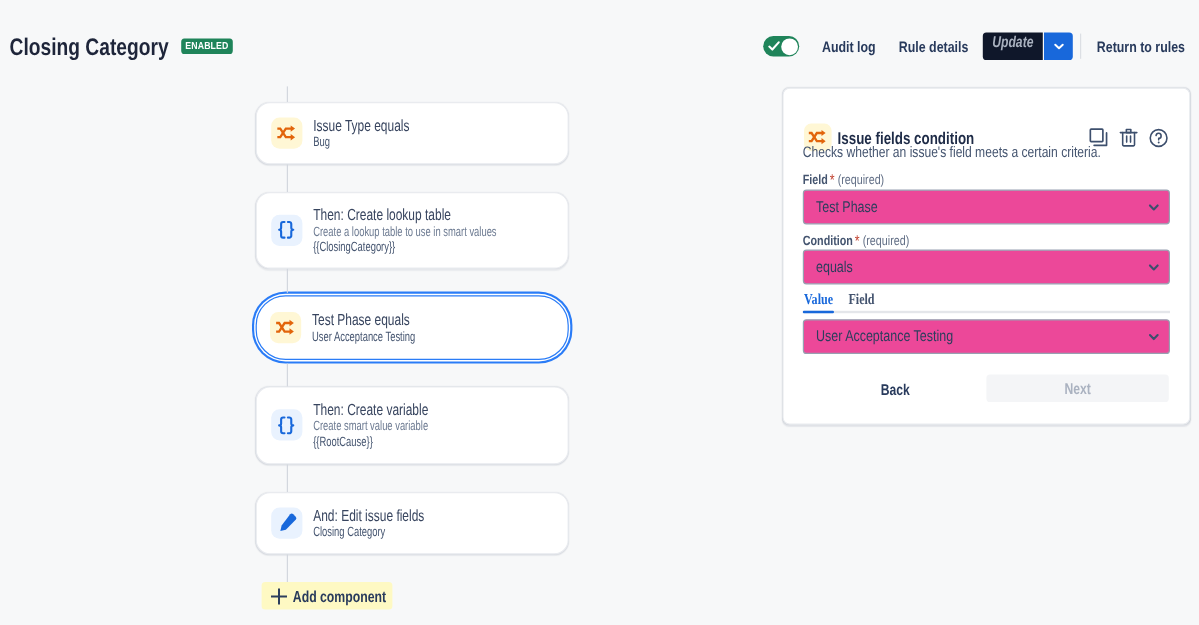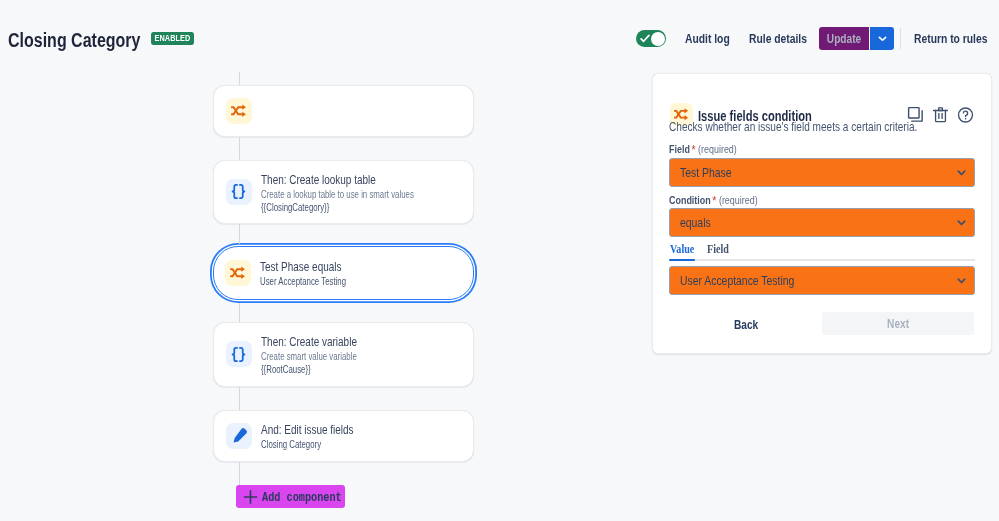--- a/index.html
+++ b/index.html
@@ -38,22 +38,22 @@
     border-radius:50%; background:#fff;
   }
   .toggle .chk { position:absolute; left:4.0px; top:3.6px; display:block; line-height:0; }
   .hdr-link {
     position:absolute; font-size:12.6px; font-weight:700; color:#283A5C;
     cursor:pointer; white-space:nowrap;
     transform-origin:0 50%; transform: scaleX(0.82);
   }
   .btn-update {
     position:absolute; left:819px; top:27px; width:50px; height:23px;
-    background:#701a75; color:#A9B1BF;
-    border-radius:3px 0 0 3px; display:flex; align-items:center; justify-content:center;
+    background:#0f172a; color:#A9B1BF;
+    border-radius:3px 0 0 3px; display:flex; align-items:flex-start; justify-content:center;font-style:italic;
   }
   .btn-update > span { display:inline-block; font-size:13px; font-weight:700; transform:scaleX(0.78); }
   .btn-chevron {
     position:absolute; left:870px; top:26.6px;
     height:23px; width:24px; background:#1868DB;
     border-radius:0 3px 3px 0; display:flex; align-items:center; justify-content:center;
   }
   .hdr-divider { position:absolute; left:900px; top:28px; width:1px; height:21px; background:#DCDFE4; }
 
   
@@ -78,22 +78,22 @@
   .cicon.orange { background:#FFF7D5; }
   .cicon.blue   { background:#E9F2FE; }
   .ctext { position:absolute; left:47px; right:12px; top:50%; transform:translateY(-50%); }
   .card.selected .ctext { left:46px; }
   .ctitle { font-size:13.4px; font-weight:400; color:#38455F; line-height:17px;
     transform-origin:0 50%; transform:scaleX(0.745); white-space:nowrap; }
   .cline  { font-size:11.2px; font-weight:400; color:#6C7A91; line-height:13px;
     transform-origin:0 50%; transform:scaleX(0.70); white-space:nowrap; }
   .cline.last { color:#44546F; }
   .add-component {
-    position:absolute; left:236px; top:419px; width:109px; height:23px;
-    background:#d946ef; border-radius:3px; cursor:pointer;font-family:Liberation Mono, monospace;
+    position:absolute; left:218px; top:419px; width:109px; height:23px;
+    background:#fef9c3; border-radius:3px; cursor:pointer;
   }
   .add-component svg { position:absolute; left:7px; top:50%; transform:translateY(-50%); }
   .add-component span {
     position:absolute; left:26px; top:50%;
     transform:translateY(-50%) scaleX(0.775); transform-origin:0 50%;
     font-size:13.2px; font-weight:700; color:#283A5C; white-space:nowrap;
   }
 
   
   .panel {
@@ -111,21 +111,21 @@
   .panel-actions { position:absolute; right:3px; top:2px; display:flex; gap:8px; }
   .pa-btn { width:17px; height:17px; display:flex; align-items:center; justify-content:center; cursor:pointer; }
   .panel-desc { position:absolute; left:669px; top:120px; font-size:12.6px; color:#44546F;
     transform-origin:0 50%; transform:scaleX(0.80); white-space:nowrap; }
   .fl { position:absolute; font-size:11.2px; font-weight:700; color:#44546F;
     transform-origin:0 50%; transform:scaleX(0.80); white-space:nowrap; }
   .fl .star { color:#C0402E; font-weight:400; font-size:13px; margin-left:2px; position:relative; top:1px; }
   .fl .req { font-weight:400; color:#626F86; }
   .select {
     position:absolute; left:669px; width:306px; height:28.5px;
-    border:1.2px solid #97A0B1; border-radius:3px; background:#f97316;
+    border:1.2px solid #97A0B1; border-radius:3px; background:#ec4899;
   }
   .select > span:first-child {
     position:absolute; left:10px; top:50%;
     transform:translateY(-50%) scaleX(0.80); transform-origin:0 50%;
     font-size:13px; color:#2C3E5D; white-space:nowrap;
   }
   .select .chev { position:absolute; right:7px; top:8px; line-height:0; }
   .tabs { position:absolute; left:670px; top:242px; width:306px; height:18px;font-family:Liberation Serif, serif; }
   .tab { position:absolute; top:0; font-size:12.6px; font-weight:700; cursor:pointer;
     transform-origin:0 50%; transform:scaleX(0.80); white-space:nowrap; }
@@ -178,20 +178,24 @@
         <div class="card-inner">
           <div class="cicon orange">
             <svg width="19.5" height="19.5" viewBox="0 0 24 24">
               <g stroke="#E2650B" stroke-width="2.35" fill="none" stroke-linecap="butt" stroke-linejoin="miter">
                 <path d="M2.6 7.6 H5.6 L11.3 16.4 H17.1"></path>
                 <path d="M2.6 16.4 H5.6 L11.3 7.6 H17.1"></path>
               </g>
               <path d="M16.3 4.3 L20.8 7.6 L16.3 10.9 Z" fill="#E2650B"></path>
               <path d="M16.3 13.1 L20.8 16.4 L16.3 19.7 Z" fill="#E2650B"></path>
             </svg>
+          </div>
+          <div class="ctext">
+            <div class="ctitle">Issue Type equals</div>
+            <div class="cline last">Bug</div>
           </div>
         </div>
       </div>
       <div class="card" style="top: 93.5px; height: 64.5px;">
         <div class="card-inner">
           <div class="cicon blue">
             <svg width="19" height="19" viewBox="0 0 20 20">
               <g stroke="#1868DB" stroke-width="1.85" fill="none" stroke-linecap="round" stroke-linejoin="round">
                 <path d="M8.5 3.1 H7.3 a1.75 1.75 0 0 0 -1.75 1.75 V8.25 a1.75 1.75 0 0 1 -1.75 1.75 a1.75 1.75 0 0 1 1.75 1.75 v3.4 a1.75 1.75 0 0 0 1.75 1.75 h1.2"></path>
                 <path d="M11.5 3.1 H12.7 a1.75 1.75 0 0 1 1.75 1.75 V8.25 a1.75 1.75 0 0 0 1.75 1.75 a1.75 1.75 0 0 0 -1.75 1.75 v3.4 a1.75 1.75 0 0 1 -1.75 1.75 h-1.2"></path>

